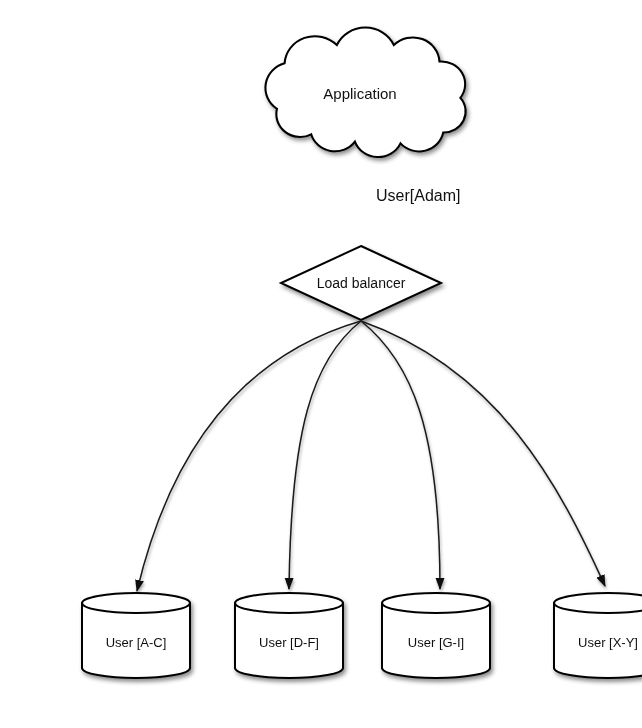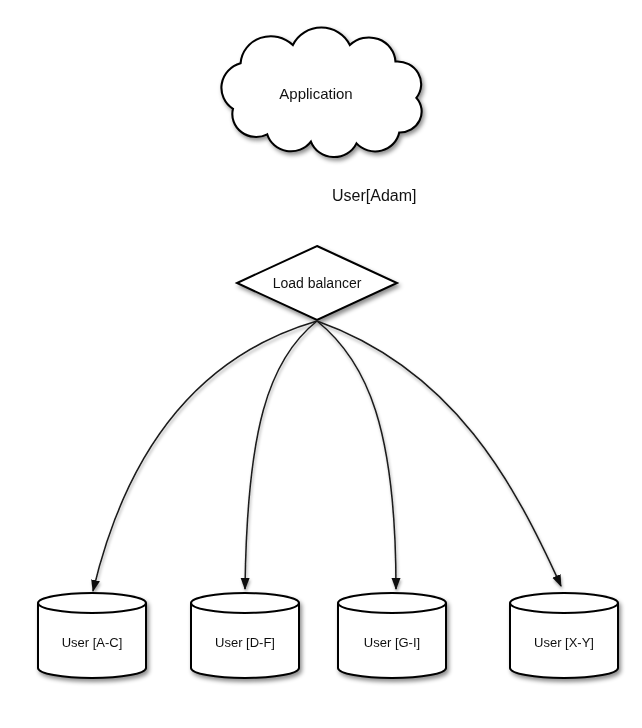--- a/index.html
+++ b/index.html
@@ -7,20 +7,21 @@
     padding: 0;
     background: #ffffff;
     width: 642px;
     height: 728px;
     overflow: hidden;
   }
   .canvas-wrap {
     position: relative;
     width: 508px;
     height: 728px;
+    padding-left: 44px;
   }
   svg {
     display: block;
   }
   text {
     font-family: "Liberation Sans", "DejaVu Sans", sans-serif;
     fill: #111111;
   }
   .node-shape {
     stroke: #000000;

